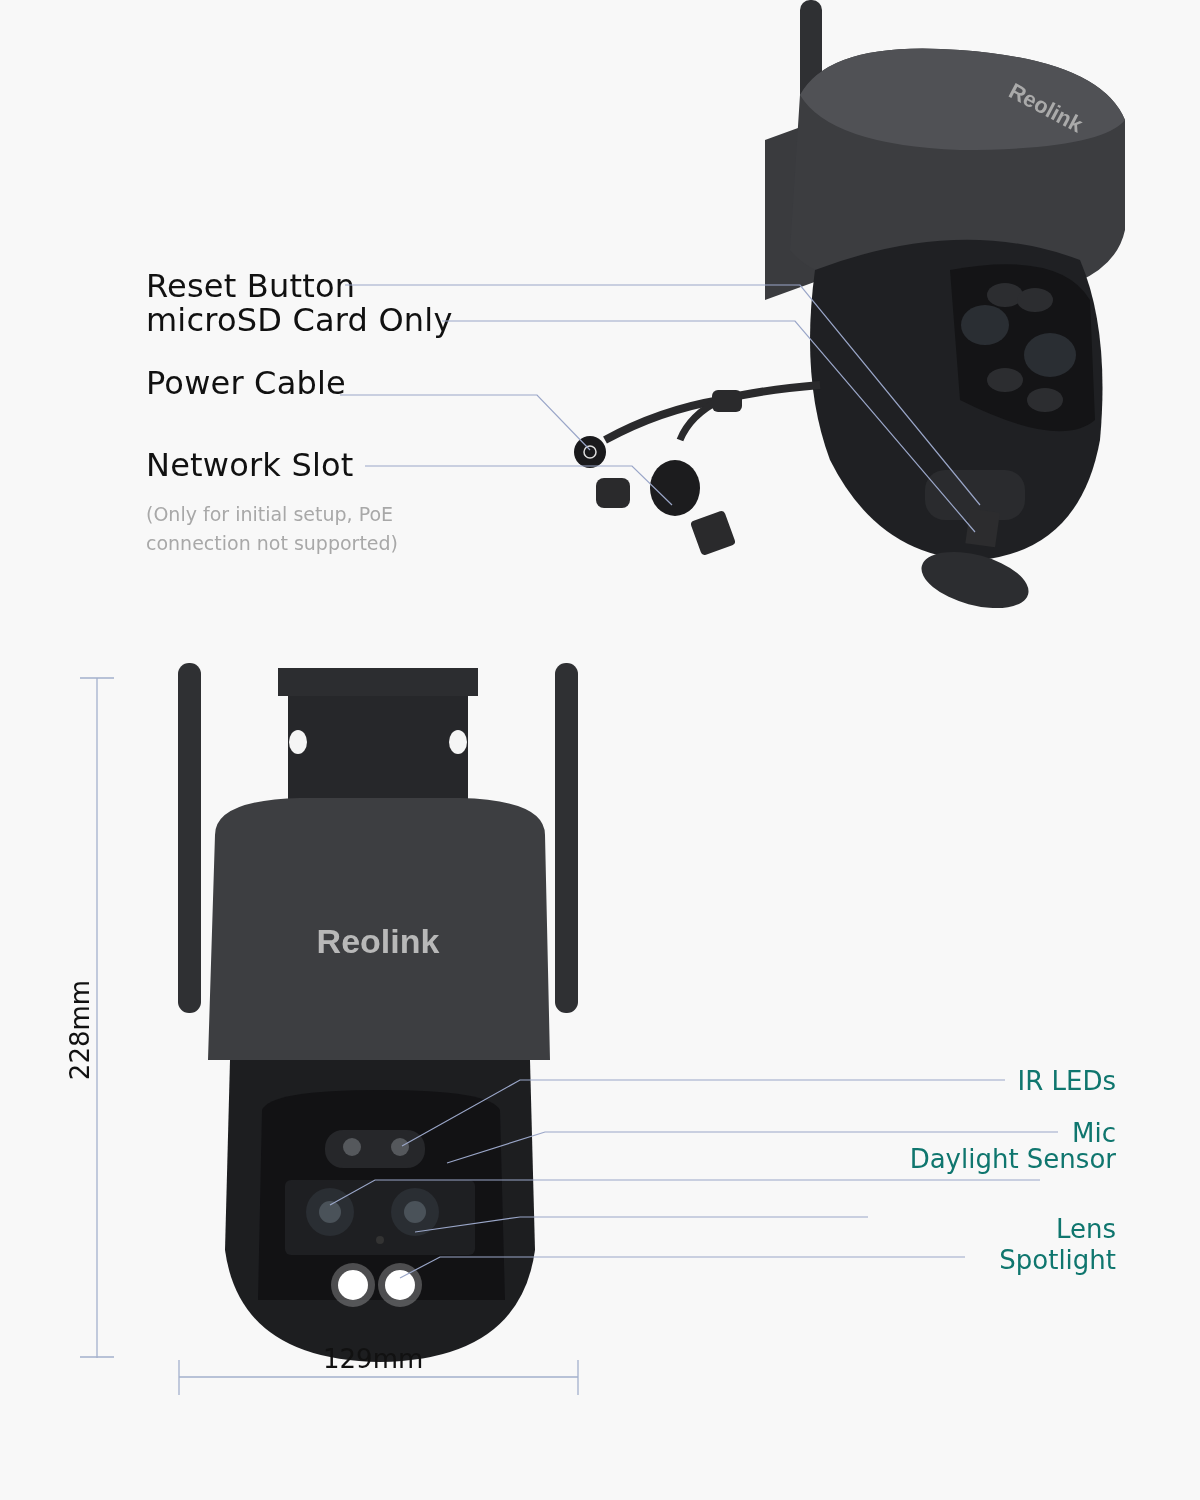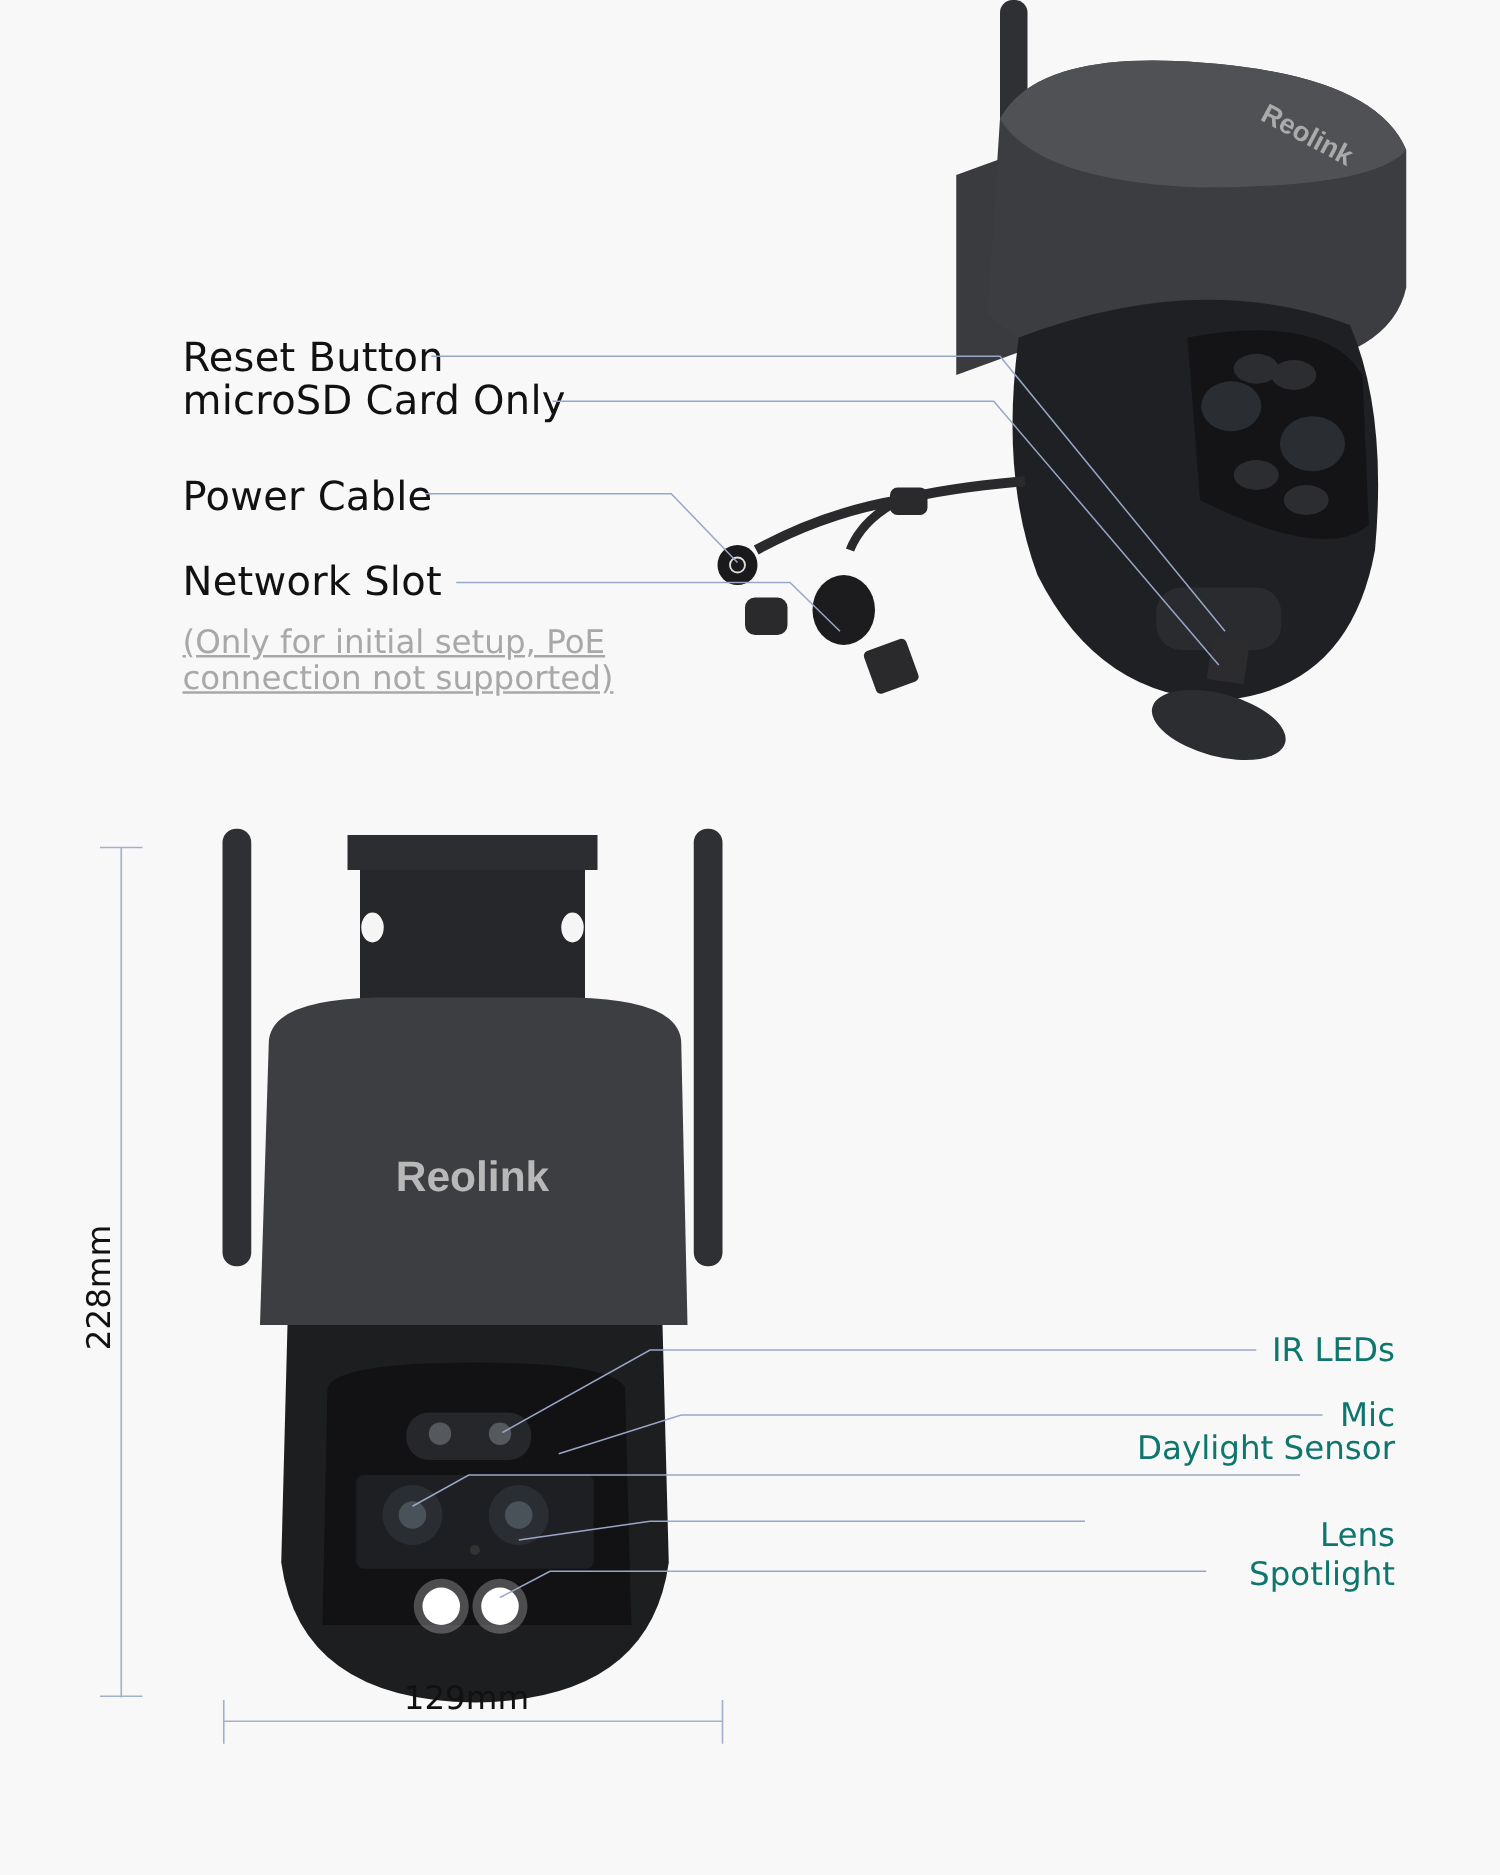--- a/index.html
+++ b/index.html
@@ -1,32 +1,32 @@
 <!DOCTYPE html>
 <html><head>
 <meta charset="utf-8">
 <style>
   html, body { margin:0; padding:0; }
   body {
     width:1200px; height:1500px; background:#f8f8f8; position:relative; overflow:hidden;
     font-family: "DejaVu Sans", "Liberation Sans", sans-serif; color:#111;
   }
   .label { position:absolute; font-size:32px; line-height:30px; color:#111; white-space:nowrap; letter-spacing:0.2px; }
-  .note { position:absolute; font-size:26px; line-height:29px; color:#a8a8a8; white-space:nowrap;text-decoration:underline; }
+  .note { position:absolute; font-size:19px; line-height:29px; color:#a8a8a8; white-space:nowrap; }
   .rlabel { position:absolute; font-size:26px; line-height:30px; color:#0f766e; white-space:nowrap; text-align:right; }
   svg.overlay { position:absolute; left:0; top:0; }
   .dim-text { position:absolute; font-size:26px; color:#111; white-space:nowrap; }
 </style>
 </head>
 <body>
 
 <div>
   <div class="label" style="left:146px; top:271px;">Reset Button</div>
   <div class="label" style="left:146px; top:305px;">microSD Card Only</div>
-  <div class="label" style="left:146px; top:382px;">Power Cable</div>
+  <div class="label" style="left:146px; top:368px;">Power Cable</div>
   <div class="label" style="left:146px; top:450px;">Network Slot</div>
   <div class="note" style="left:146px; top:500px;">(Only for initial setup, PoE</div>
   <div class="note" style="left:146px; top:529px;">connection not supported)</div>
 </div>
 
 <svg class="overlay" width="1200" height="1500">
 
   <rect x="800" y="0" width="22" height="165" rx="10" fill="#2f3033"></rect>
 
   <polygon points="765,140 820,120 820,280 765,300" fill="#3a3b3e"></polygon>

